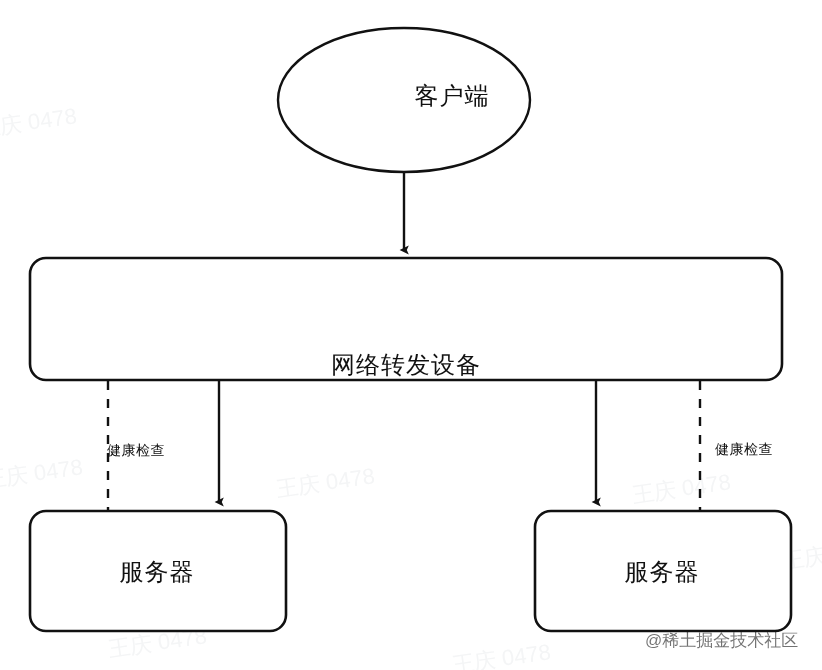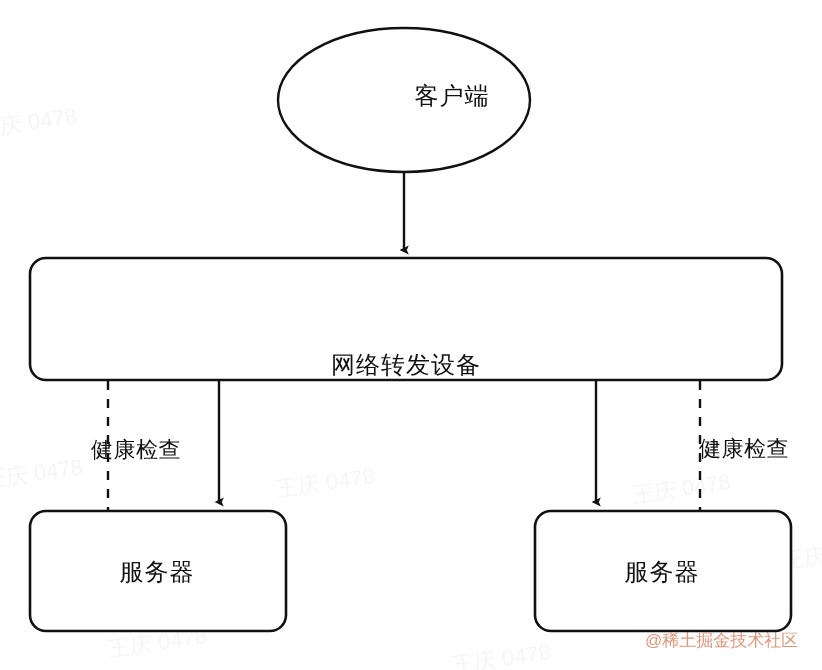--- a/index.html
+++ b/index.html
@@ -30,40 +30,40 @@
     font-size: 24px;
     line-height: 1;
     white-space: nowrap;
     letter-spacing: 1px;
     transform: translate(-50%, -50%);
     user-select: none;
   }
   .edge-label {
     position: absolute;
     color: #111111;
-    font-size: 22px;
+    font-size: 14px;
     line-height: 1;
     white-space: nowrap;
     letter-spacing: 0.5px;
     transform: translate(-50%, -50%);
     user-select: none;
   }
   .watermark {
     position: absolute;
     color: #f4f5f6;
     font-size: 22px;
     line-height: 1;
     white-space: nowrap;
     transform: rotate(-8deg);
     user-select: none;
     pointer-events: none;
   }
   .brand-watermark {
     position: absolute;
-    color: #c2410c;
+    color: #000000;
     opacity: 0.55;
     font-size: 17px;
     line-height: 1;
     white-space: nowrap;
     user-select: none;
     pointer-events: none;
   }
 </style>
 </head>
 <body>

